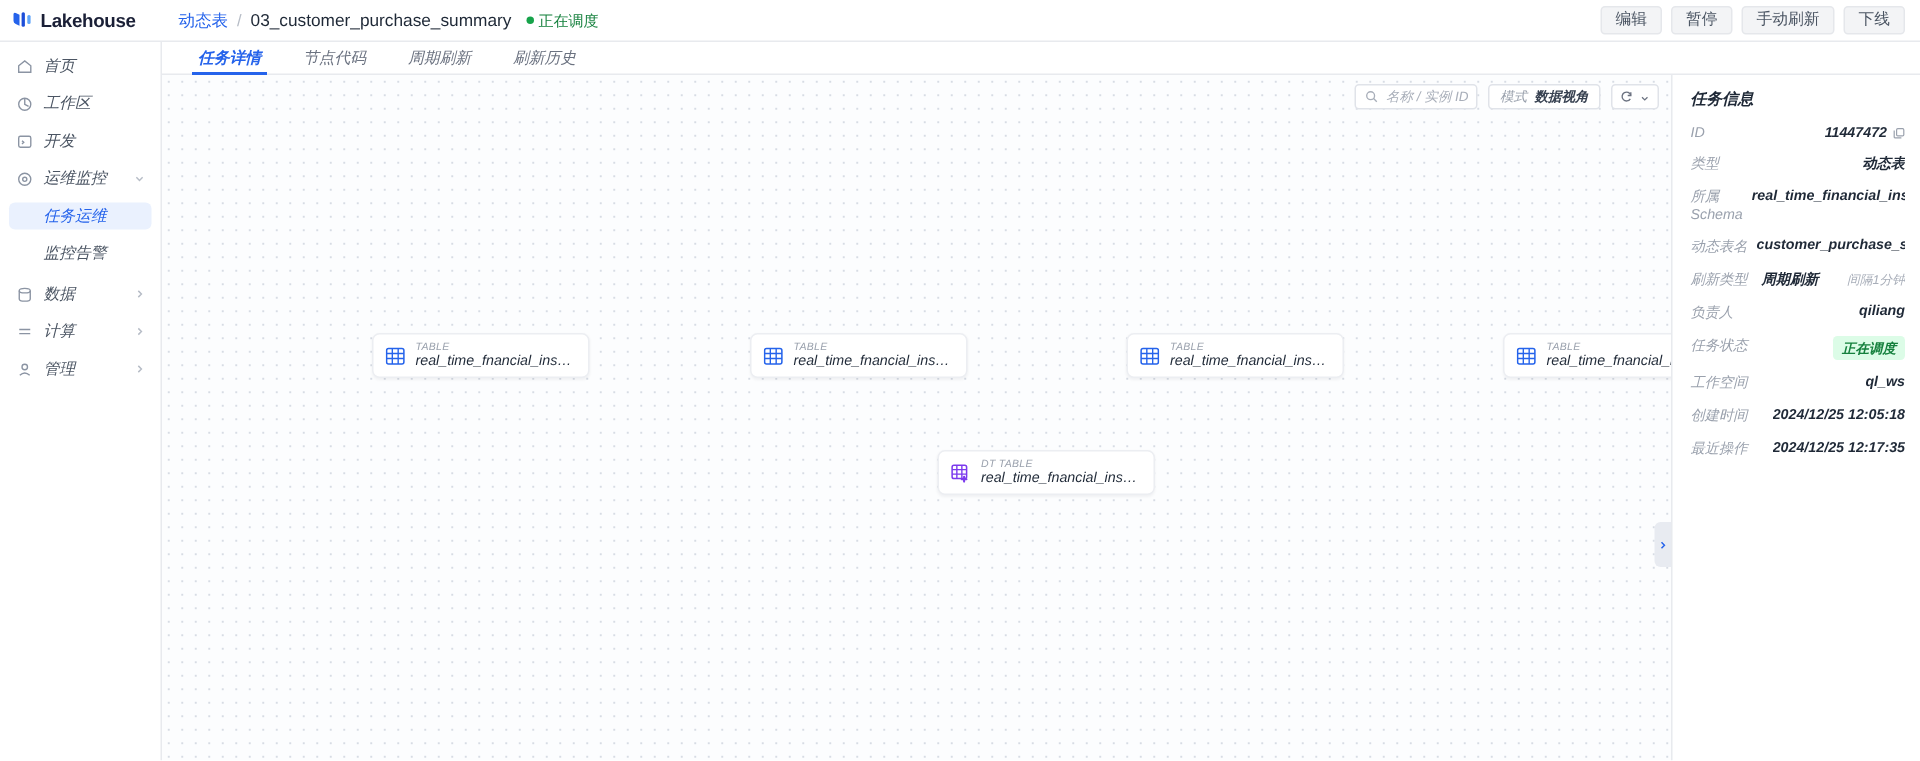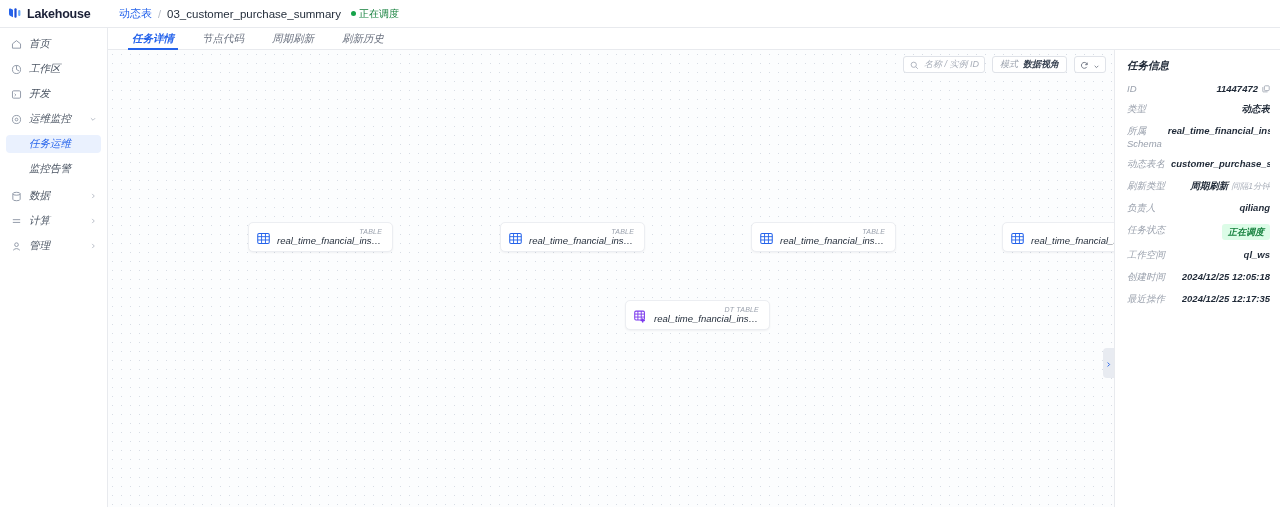--- a/index.html
+++ b/index.html
@@ -88,21 +88,20 @@
   .canvas-wrap { flex: 1; display: flex; min-height: 0; }
 
   
   .canvas {
     flex: 1; position: relative; min-width: 0;
     background-color: #fcfdfe;
     background-image: radial-gradient(#d7dce4 0.8px, transparent 0.8px);
     background-size: 9px 9px;
     border-right: 1px solid #e8eaee;
     overflow: hidden;
-    text-align: right;
   }
   .canvas-toolbar {
     position: absolute; top: 6px; right: 8px;
     display: flex; align-items: center; gap: 7px; z-index: 5;
   }
   .search-box {
     display: flex; align-items: center; gap: 5px;
     width: 82px; height: 17px; padding: 0 6px;
     background: #fff; border: 1px solid #e0e3e9; border-radius: 3px;
   }
@@ -152,21 +151,21 @@
     text-align: center; white-space: nowrap; overflow: hidden;
   }
   .info-val.overflow { text-overflow: clip; }
   .val-with-icon { display: flex; align-items: center; gap: 4px; justify-content: flex-end; }
   .copy-ico { color: #9aa1ad; cursor: pointer; display: flex; }
   .key-wrap { display: flex; flex-direction: column; }
   .badge-green {
     font-size: 9px; color: #15803d; background: #dcfce7;
     border-radius: 3px; padding: 1.5px 6px; font-weight: 600; white-space: nowrap;
   }
-  .muted-note { font-size: 8.5px; color: #a8aeb9; font-weight: 400; margin-left: 3px; }
+  .muted-note { font-size: 8.5px; color: #a8aeb9; font-weight: 400; margin-left: 19px; }
 </style>
 </head>
 <body>
 
 <div class="app">
 
   <div class="topbar">
     <div class="brand">
       <span class="brand-mark">
         <svg width="15" height="13" viewBox="0 0 15 13">
@@ -181,20 +180,26 @@
     <div class="crumbbar">
       <span class="crumb-link">动态表</span>
       <span class="crumb-sep">/</span>
       <span class="crumb-current">03_customer_purchase_summary</span>
       <span class="status-pill">
         <span class="status-dot"></span>
         <span class="status-text">正在调度</span>
       </span>
     </div>
 
+    <div class="topactions">
+      <button class="tbtn">编辑</button>
+      <button class="tbtn">暂停</button>
+      <button class="tbtn">手动刷新</button>
+      <button class="tbtn">下线</button>
+    </div>
   </div>
 
   <div class="body">
 
     <div class="sidebar">
       <div class="nav-item">
         <span class="nav-ico">
           <svg width="11" height="11" viewBox="0 0 12 12" fill="none" stroke="currentColor" stroke-width="1">
               <path d="M1.6 5.3 L6 1.8 L10.4 5.3 V10 H1.6 Z"></path>
             </svg>

